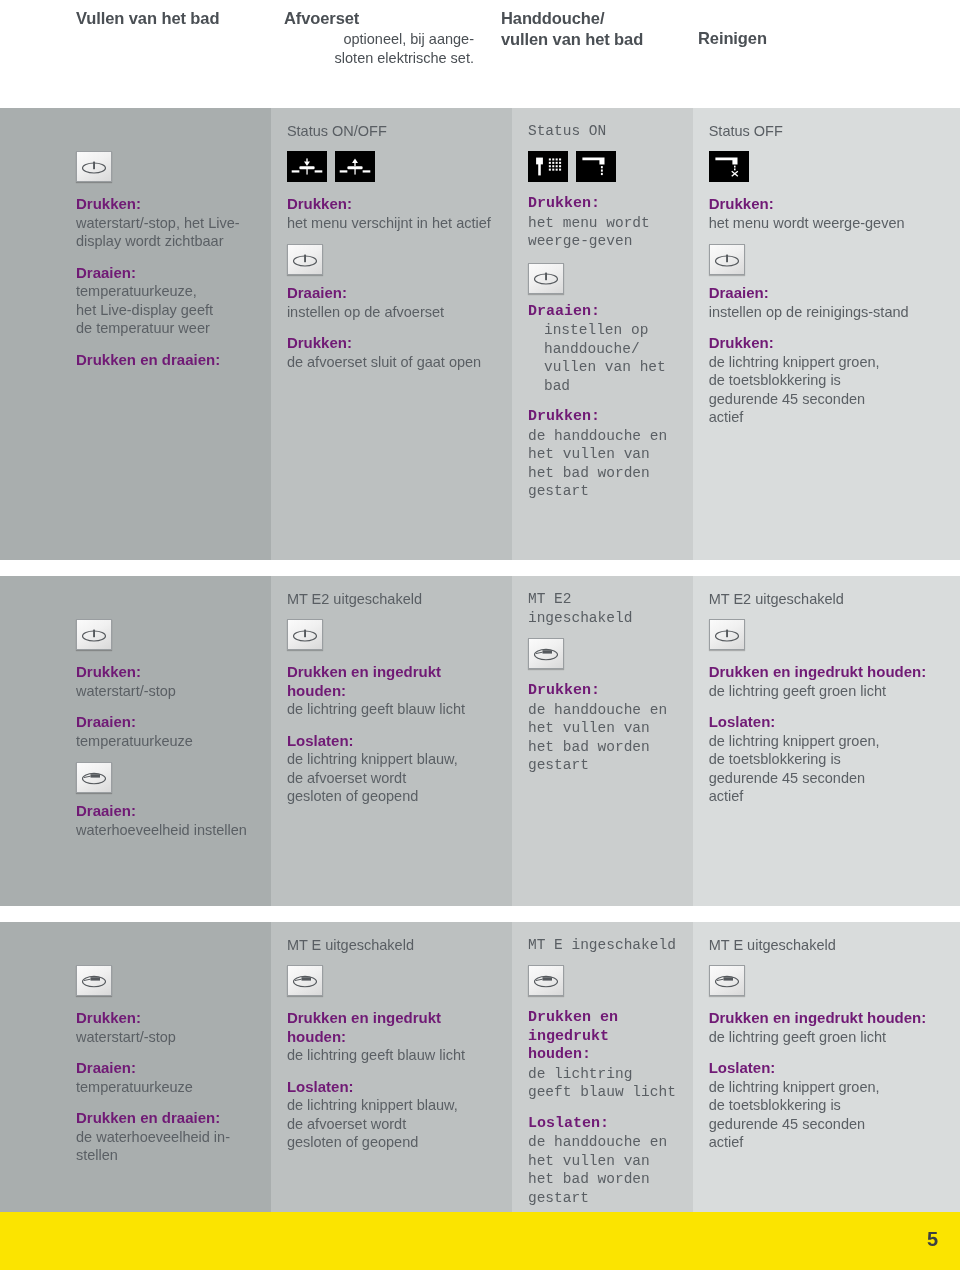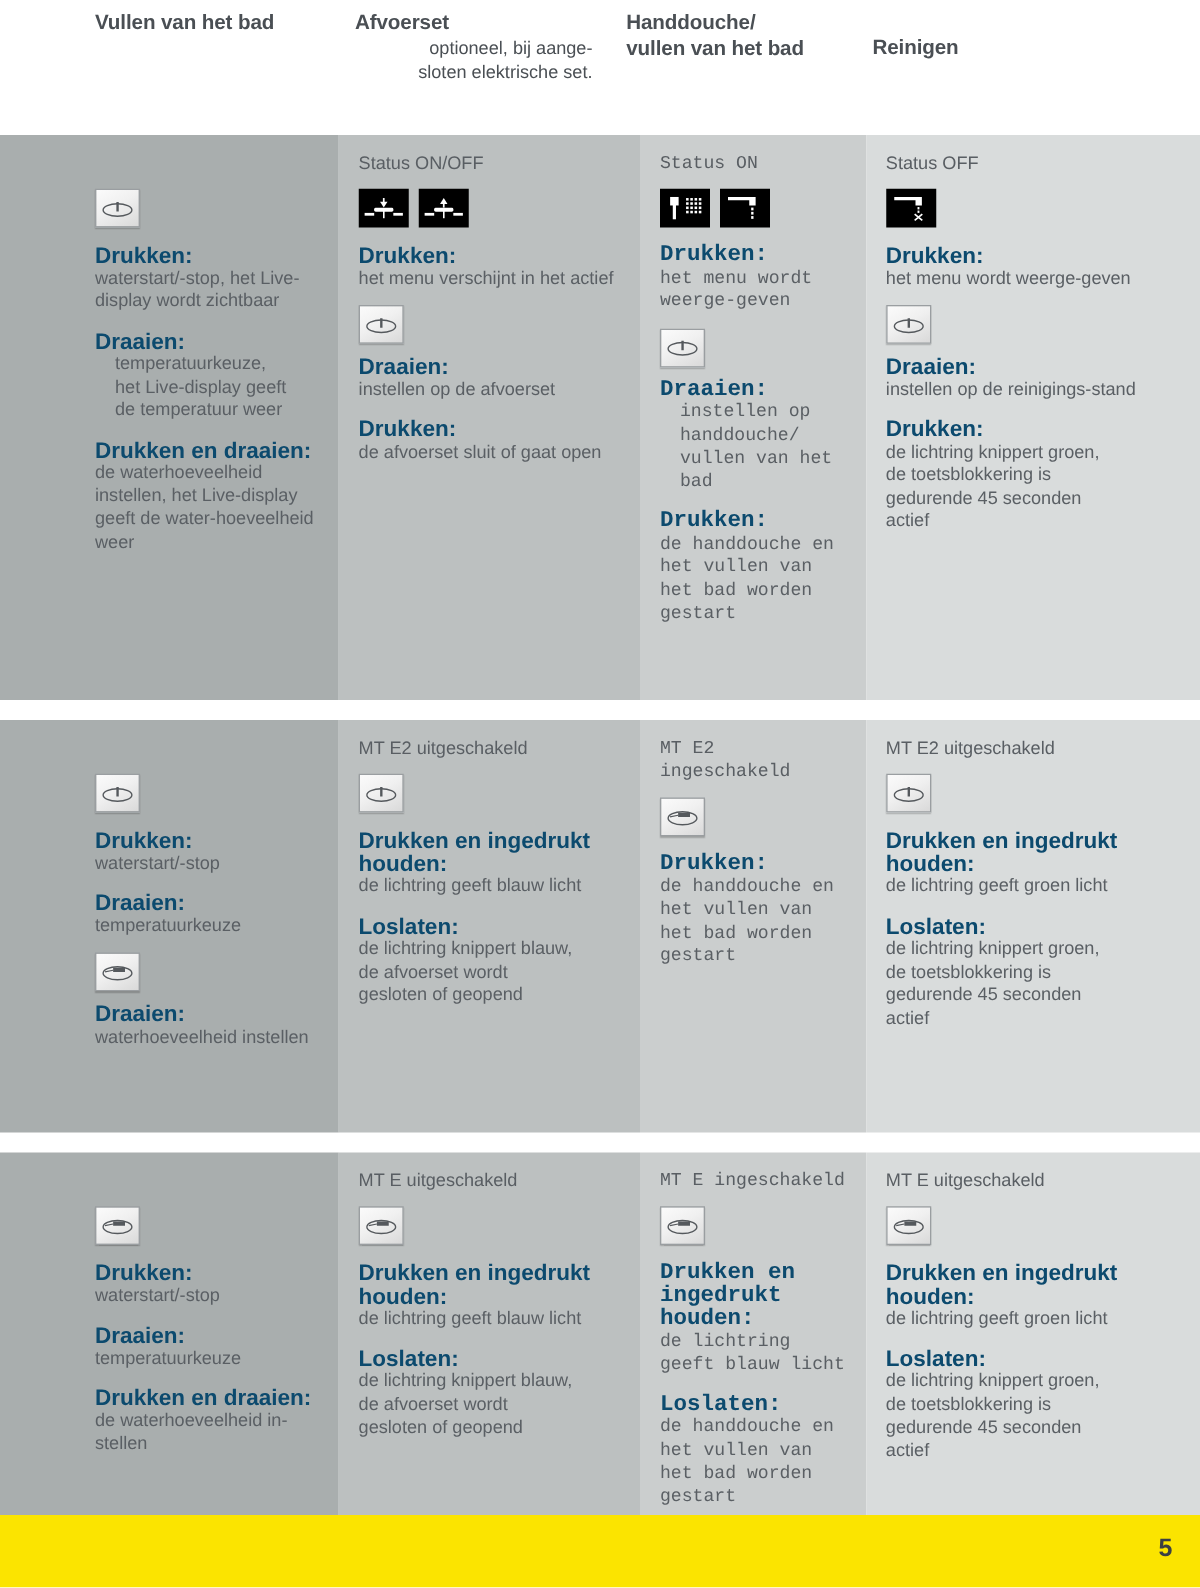--- a/index.html
+++ b/index.html
@@ -40,21 +40,21 @@
 
   .band-gap { height: 16px; background:#fff; width:960px; }
 
   
   .status-label {
     font-size: 14.5px; line-height: 19px; color:#595e63;
     margin-bottom: 10px; min-height: 19px;
   }
   .blk { margin-top: 13px; }
   .blk:first-of-type { margin-top: 0; }
-  .lbl { font-weight: bold; font-size: 18px; line-height: 18.5px; color:#0c4a6e; }
+  .lbl { font-weight: bold; font-size: 15px; line-height: 18.5px; color:#701a75; }
   .txt { font-size: 14.5px; line-height: 18.5px; color:#5a5f64; }
 
   
   .icon-row { display: flex; gap: 8px; margin-bottom: 9px; }
 
   .btn-icon {
     width: 36px; height: 31px;
     background: linear-gradient(150deg,#fbfbfb 0%,#f0f0f0 45%,#d9d9d9 100%);
     border: 1px solid #9a9ea1;
     display: flex; align-items: center; justify-content: center;
@@ -113,28 +113,26 @@
                 <rect x="12.1" y="2.6" width="1.9" height="7.6" fill="#55595d"></rect>
               </svg>
             </div>
           </div>
           <div class="blk">
             <div class="lbl">Drukken:</div>
             <div class="txt" style="white-space: pre-line;">waterstart/-stop, het Live-display wordt zichtbaar</div>
           </div>
           <div class="blk">
             <div class="lbl">Draaien:</div>
-            <div class="txt" style="white-space: pre-line; margin-left: 16px;">temperatuurkeuze,
+            <div class="txt" style="white-space: pre-line;">temperatuurkeuze,
 het Live-display geeft
 de temperatuur weer</div>
           </div>
           <div class="blk">
             <div class="lbl">Drukken en draaien:</div>
-            <div class="txt" style="white-space: pre-line;">de waterhoeveelheid
-instellen, het Live-display geeft de water-hoeveelheid weer</div>
           </div>
         </div>
         <div class="col col-1">
           <div class="status-label">Status ON/OFF</div>
           <div class="icon-row">
             <div class="blk-icon">
               <svg width="34" height="25" viewBox="0 0 40 25">
                 <polygon points="20,12 23.5,6.5 16.5,6.5" fill="#fff"></polygon>
                 <rect x="19.2" y="3" width="1.6" height="4" fill="#fff"></rect>
                 <rect x="11" y="12.2" width="18" height="3.6" rx="1.4" fill="#fff"></rect>

